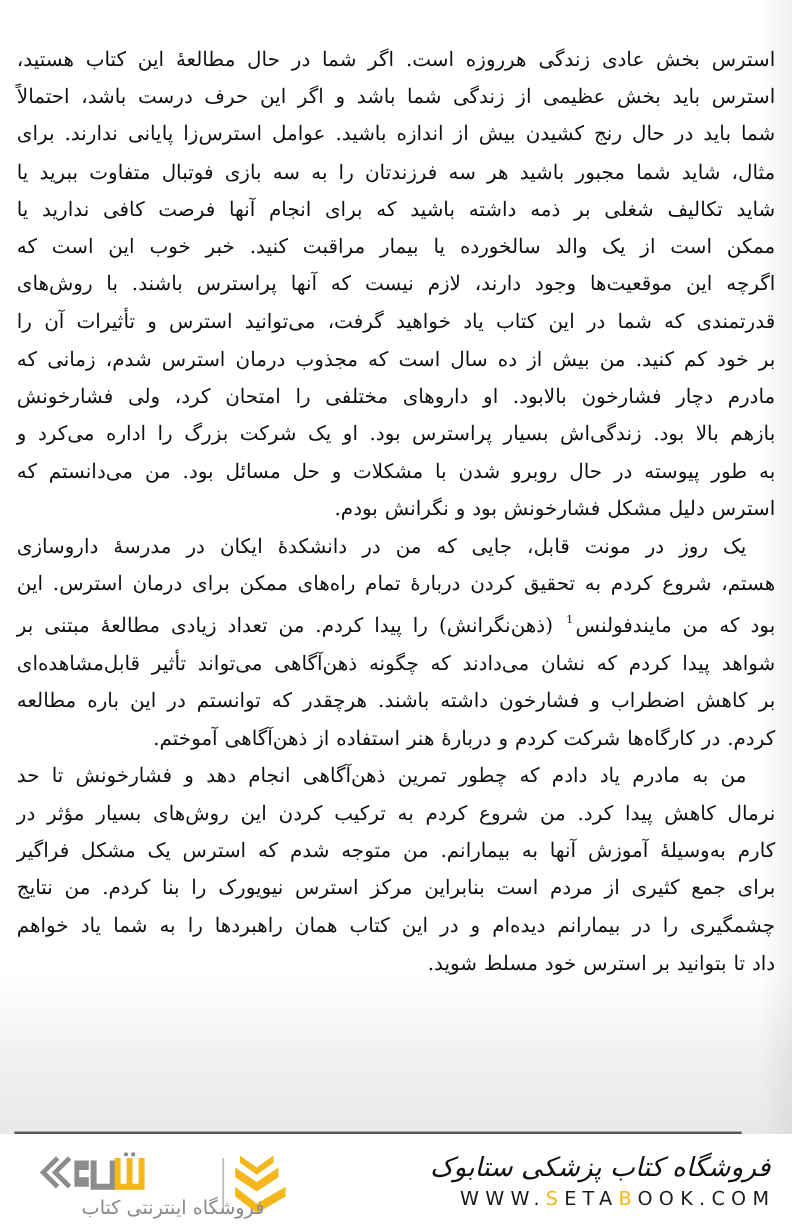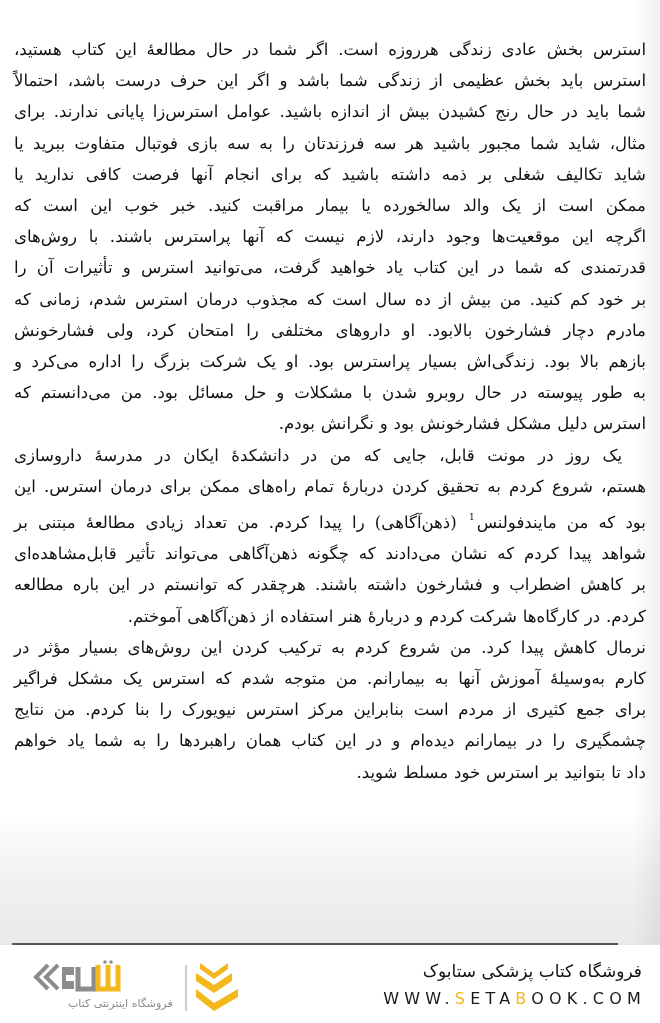--- a/index.html
+++ b/index.html
@@ -33,25 +33,25 @@
     background: #555;
   }
   .footer {
     position: absolute; left: 0; top: 947px; width: 660px; height: 76px; background: #fff;
   }
   .logo {
     position: absolute; left: 28px; top: 12px; width: 230px; height: 56px;
   }
   .logo-text-fa {
     position: absolute; left: 40px; top: 38px; font-family: "DejaVu Sans", sans-serif;
-    font-size: 11px; color: #8a8a8a; direction: rtl; white-space: nowrap;
+    font-size: 16px; color: #8a8a8a; direction: rtl; white-space: nowrap;
   }
   .store-title {
     position: absolute; right: 18px; top: 14px; direction: rtl;
-    font-family: "DejaVu Sans", sans-serif; font-size: 17px; color: #111; white-space: nowrap;
+    font-family: "DejaVu Sans", sans-serif; font-size: 22px; color: #111; white-space: nowrap; font-style: italic;
   }
   .store-url {
     position: absolute; right: 14px; top: 42px;
     font-family: "DejaVu Sans", sans-serif; font-size: 16px; letter-spacing: 5.2px;
     color: #1a1a1a; white-space: nowrap;
   }
   .store-url .hl { color: #f5b81c; }
 </style>
 </head>
 <body>
@@ -68,25 +68,26 @@
     <span class="line">اگرچه این موقعیت‌ها وجود دارند، لازم نیست که آنها پراسترس باشند. با روش‌های</span>
     <span class="line">قدرتمندی که شما در این کتاب یاد خواهید گرفت، می‌توانید استرس و تأثیرات آن را</span>
     <span class="line">بر خود کم کنید. من بیش از ده سال است که مجذوب درمان استرس شدم، زمانی که</span>
     <span class="line">مادرم دچار فشارخون بالابود. او داروهای مختلفی را امتحان کرد، ولی فشارخونش</span>
     <span class="line">بازهم بالا بود. زندگی‌اش بسیار پراسترس بود. او یک شرکت بزرگ را اداره می‌کرد و</span>
     <span class="line">به طور پیوسته در حال روبرو شدن با مشکلات و حل مسائل بود. من می‌دانستم که</span>
     <span class="line last">استرس دلیل مشکل فشارخونش بود و نگرانش بودم.</span>
 
     <span class="line indent">یک روز در مونت قابل، جایی که من در دانشکدهٔ ایکان در مدرسهٔ داروسازی</span>
     <span class="line">هستم، شروع کردم به تحقیق کردن دربارهٔ تمام راه‌های ممکن برای درمان استرس. این</span>
-    <span class="line"><span>بود که من مایندفولنس</span><sup class="fn">1</sup> <span>(ذهن‌آگاهی) را پیدا کردم. من تعداد زیادی مطالعهٔ مبتنی بر</span></span>
+    <span class="line"><span>بود که من مایندفولنس</span><sup class="fn">1</sup> <span>(ذهن‌نگرانش) را پیدا کردم. من تعداد زیادی مطالعهٔ مبتنی بر</span></span>
     <span class="line">شواهد پیدا کردم که نشان می‌دادند که چگونه ذهن‌آگاهی می‌تواند تأثیر قابل‌مشاهده‌ای</span>
     <span class="line">بر کاهش اضطراب و فشارخون داشته باشند. هرچقدر که توانستم در این باره مطالعه</span>
     <span class="line last">کردم. در کارگاه‌ها شرکت کردم و دربارهٔ هنر استفاده از ذهن‌آگاهی آموختم.</span>
 
+    <span class="line indent">من به مادرم یاد دادم که چطور تمرین ذهن‌آگاهی انجام دهد و فشارخونش تا حد</span>
     <span class="line">نرمال کاهش پیدا کرد. من شروع کردم به ترکیب کردن این روش‌های بسیار مؤثر در</span>
     <span class="line">کارم به‌وسیلهٔ آموزش آنها به بیمارانم. من متوجه شدم که استرس یک مشکل فراگیر</span>
     <span class="line">برای جمع کثیری از مردم است بنابراین مرکز استرس نیویورک را بنا کردم. من نتایج</span>
     <span class="line">چشمگیری را در بیمارانم دیده‌ام و در این کتاب همان راهبردها را به شما یاد خواهم</span>
     <span class="line last">داد تا بتوانید بر استرس خود مسلط شوید.</span>
   </div>
 </div>
 
 <div class="rule"></div>
 

